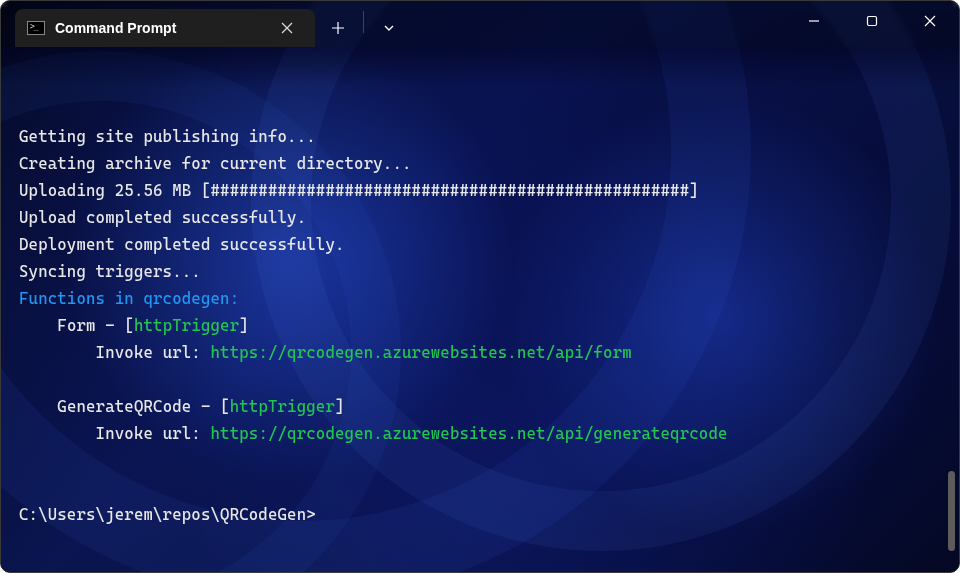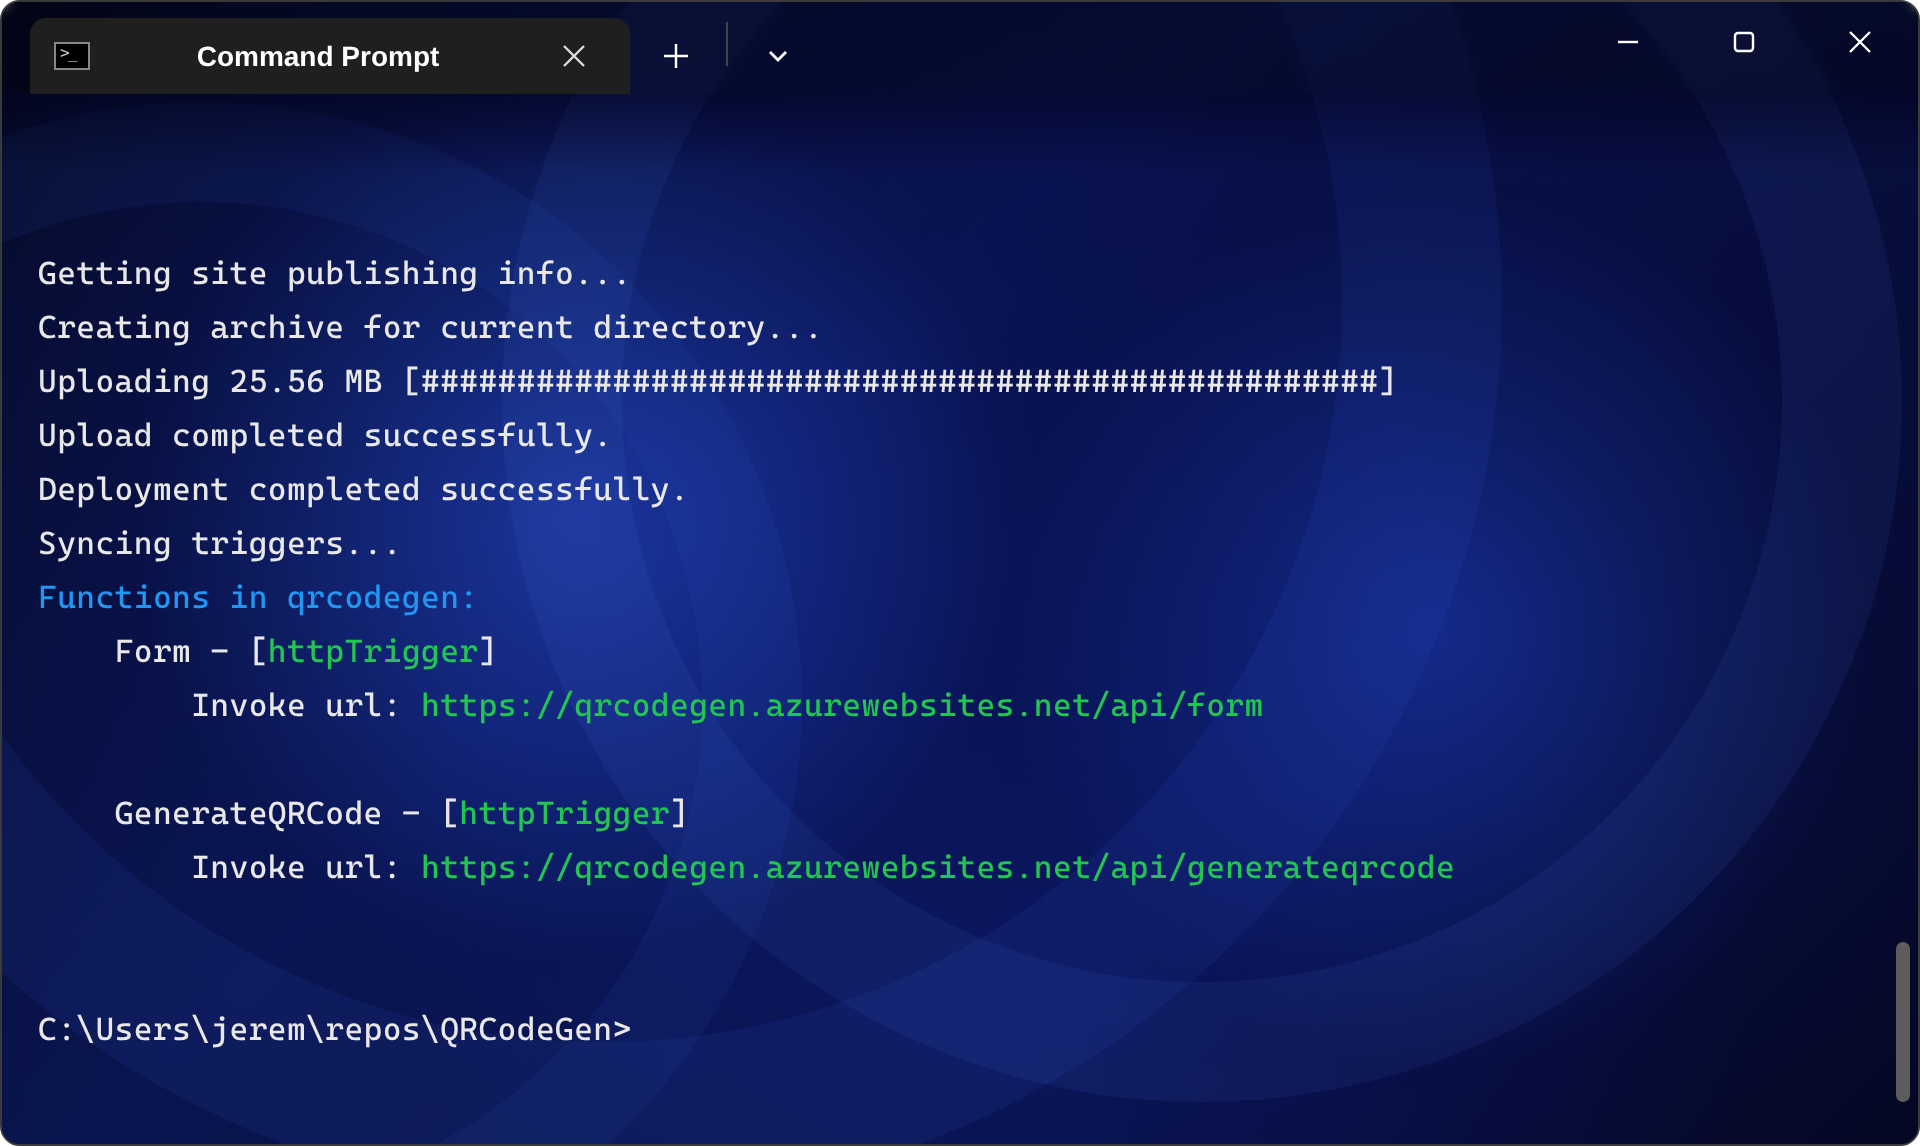--- a/index.html
+++ b/index.html
@@ -69,21 +69,21 @@
   }
   .tab-icon::before {
     content: ">_";
     color: #ccc;
     font-size: 8px;
     font-family: monospace;
     position: absolute;
     top: 0; left: 2px;
     letter-spacing: -1px;
   }
-  .tab-title { flex: 1; font-weight: 600; text-align: center; }
+  .tab-title { flex: 1; font-weight: 600; }
   .tab-close {
     width: 28px; height: 28px;
     display: flex; align-items: center; justify-content: center;
     border-radius: 4px;
     color: #ddd;
     cursor: pointer;
   }
 
   .tb-btn {
     width: 46px; height: 38px;

